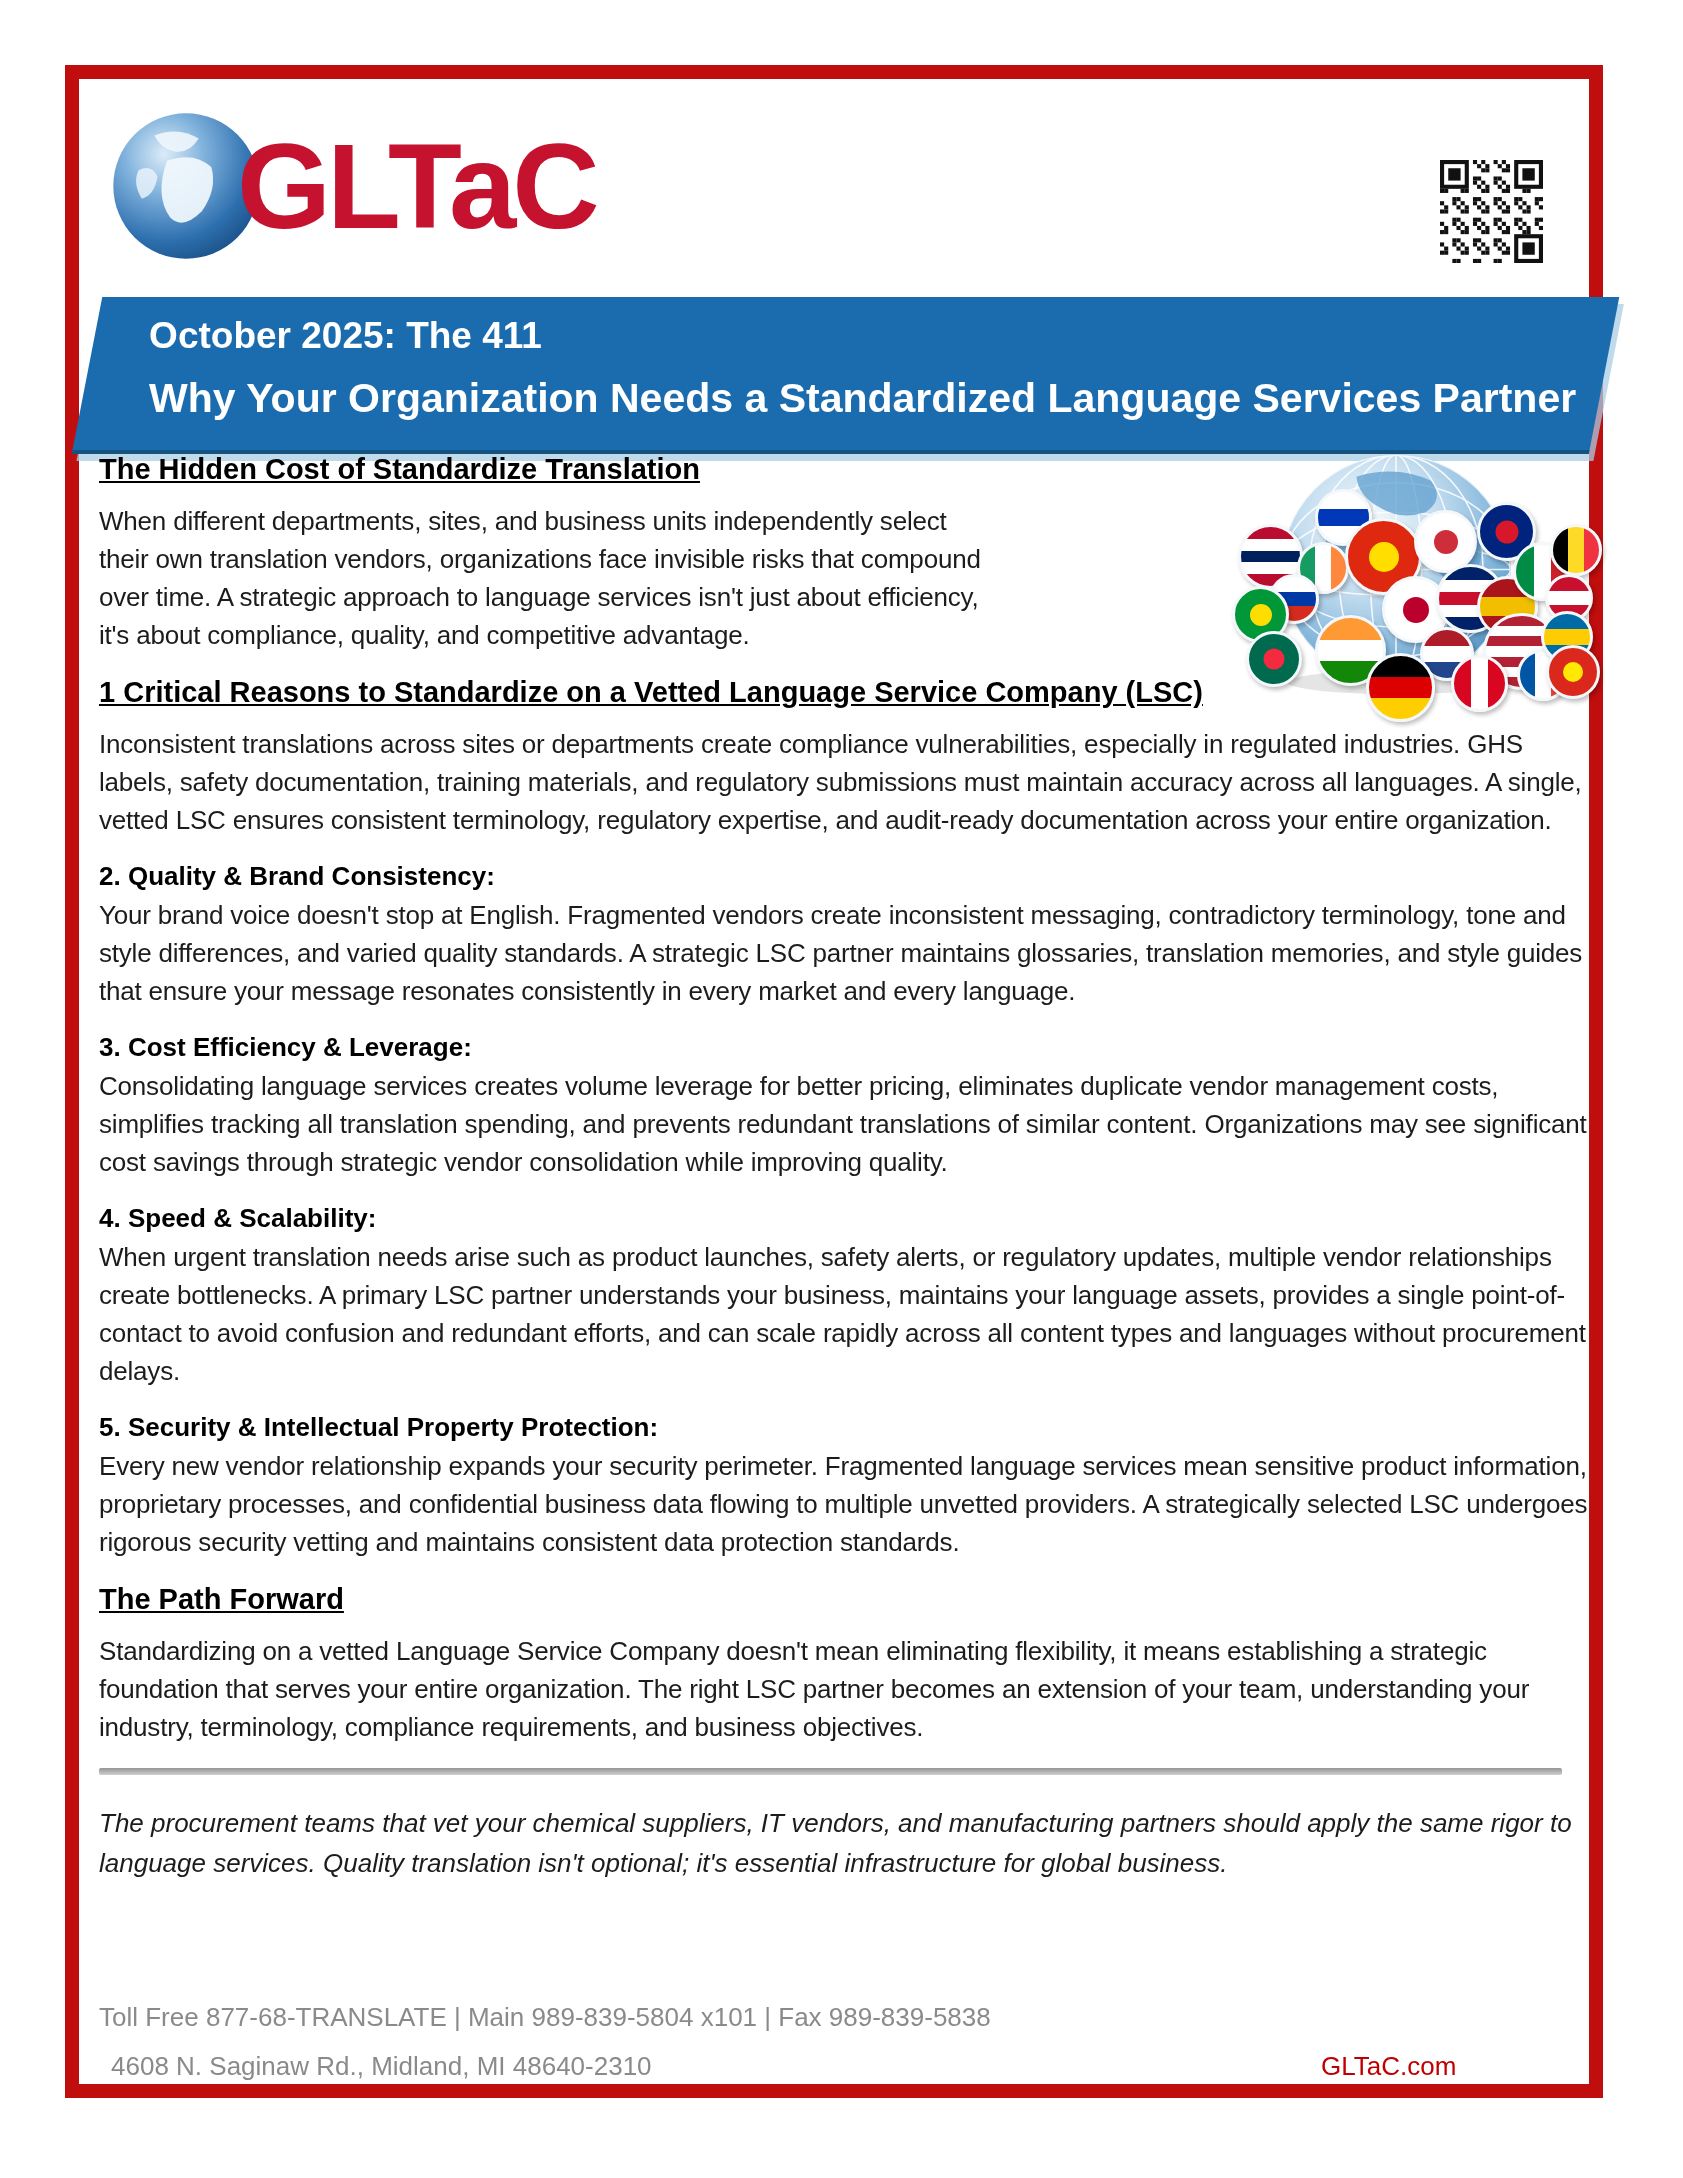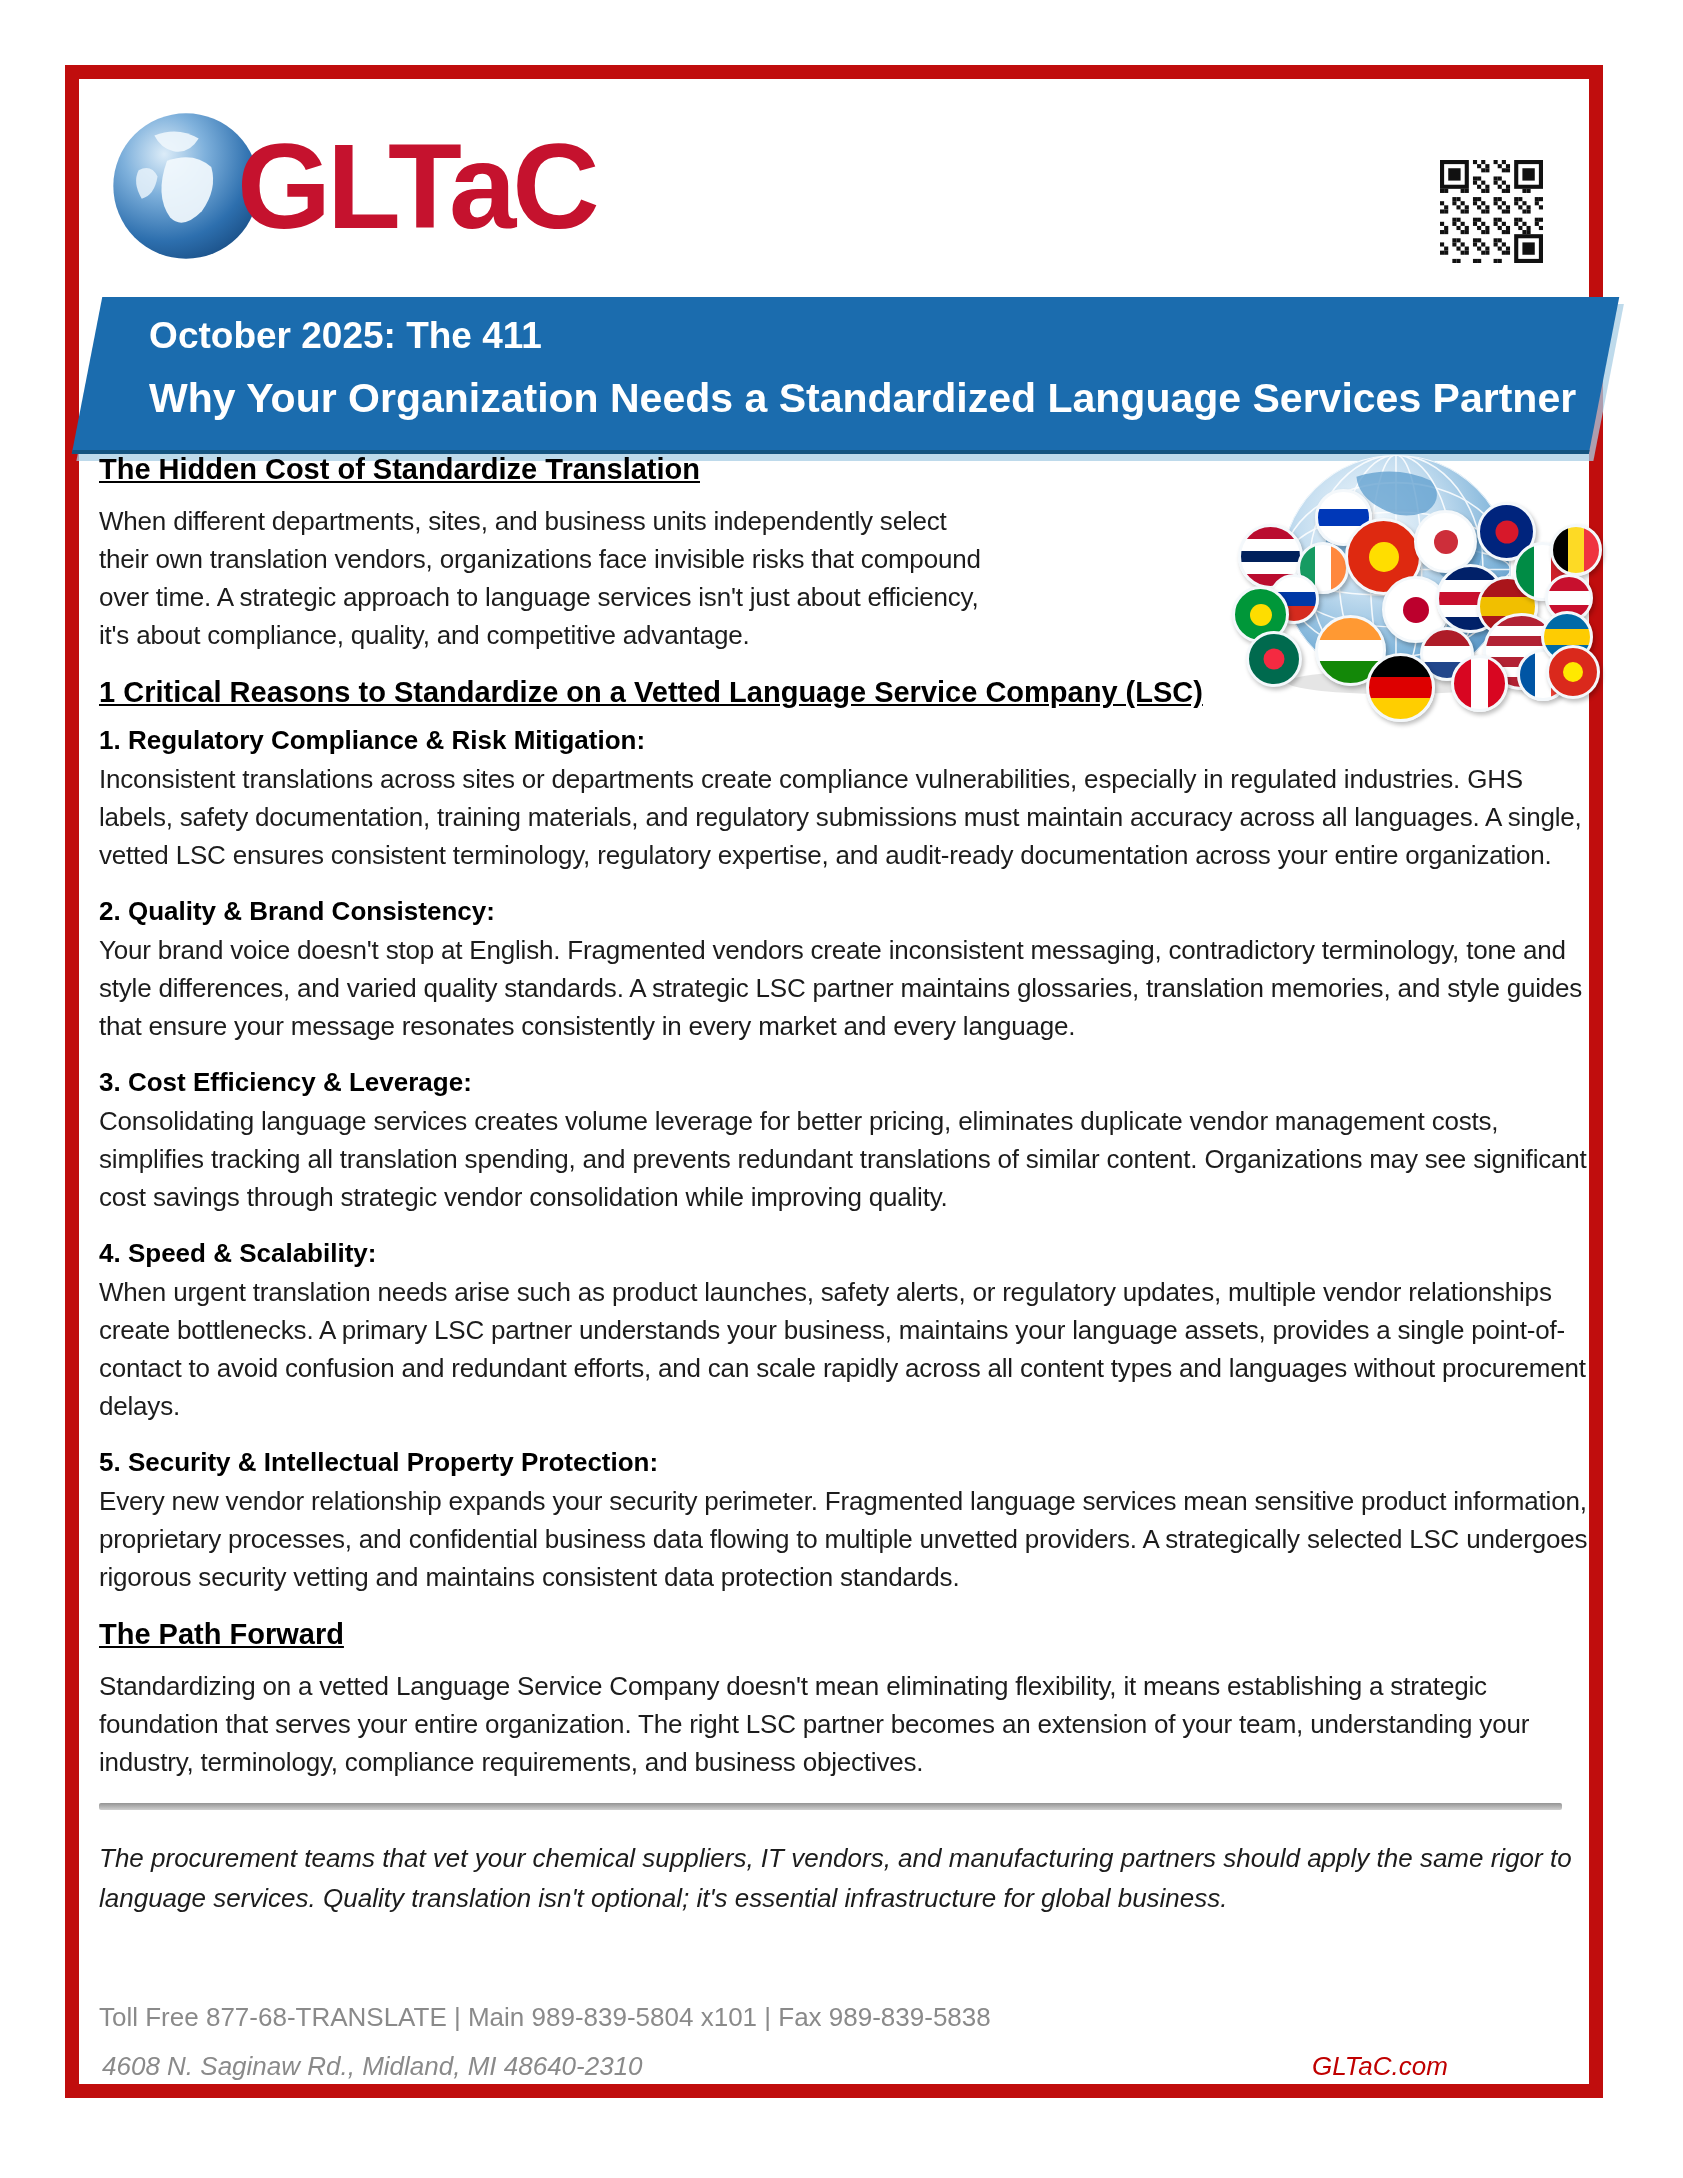--- a/index.html
+++ b/index.html
@@ -40,21 +40,21 @@
   
   .globe-wrap{position:absolute;left:1198px;top:447px;width:391px;height:259px;}
   .globe-wrap svg{position:absolute;left:0;top:0;}
   .flag-bubble{position:absolute;border-radius:50%;border:3px solid #f4f8fb;
                box-shadow:2px 3px 4px rgba(0,0,0,0.25);}
   .flag-dot{position:absolute;left:50%;top:50%;transform:translate(-50%,-50%);border-radius:50%;}
 
   
   .footer{position:absolute;left:99px;top:2002px;width:1490px;color:#8a8a8a;font-size:26px;}
   .footer-line{margin:0 0 18px 0;}
-  .footer-line2{position:relative;margin:3px;font-style:italic;}
+  .footer-line2{position:relative;margin:12px;}
   .website{position:absolute;left:1210px;top:0;color:#C00000;text-decoration:none;}
 </style>
 </head>
 <body>
 
 <div class="page">
   <div class="frame"></div>
 
   <div class="logo">
     <div class="logo-globe">
@@ -316,21 +316,20 @@
       </div>
     </div>
 
   <div class="content">
     <h2 class="section-heading">The Hidden Cost of Standardize Translation</h2>
     <p class="body-text intro-text">When different departments, sites, and business units independently select their own translation vendors, organizations face invisible risks that compound over time. A strategic approach to language services isn't just about efficiency, it's about compliance, quality, and competitive advantage.</p>
 
     <h2 class="section-heading">1 Critical Reasons to Standardize on a Vetted Language Service Company (LSC)</h2>
 
     <div>
-      <p class="reason-title">1. Regulatory Compliance &amp; Risk Mitigation:</p>
       <p class="body-text">Inconsistent translations across sites or departments create compliance vulnerabilities, especially in regulated industries. GHS labels, safety documentation, training materials, and regulatory submissions must maintain accuracy across all languages. A single, vetted LSC ensures consistent terminology, regulatory expertise, and audit-ready documentation across your entire organization.</p>
     </div>
     <div>
       <p class="reason-title">2. Quality &amp; Brand Consistency:</p>
       <p class="body-text">Your brand voice doesn't stop at English. Fragmented vendors create inconsistent messaging, contradictory terminology, tone and style differences, and varied quality standards. A strategic LSC partner maintains glossaries, translation memories, and style guides that ensure your message resonates consistently in every market and every language.</p>
     </div>
     <div>
       <p class="reason-title">3. Cost Efficiency &amp; Leverage:</p>
       <p class="body-text">Consolidating language services creates volume leverage for better pricing, eliminates duplicate vendor management costs, simplifies tracking all translation spending, and prevents redundant translations of similar content. Organizations may see significant cost savings through strategic vendor consolidation while improving quality.</p>
     </div>

